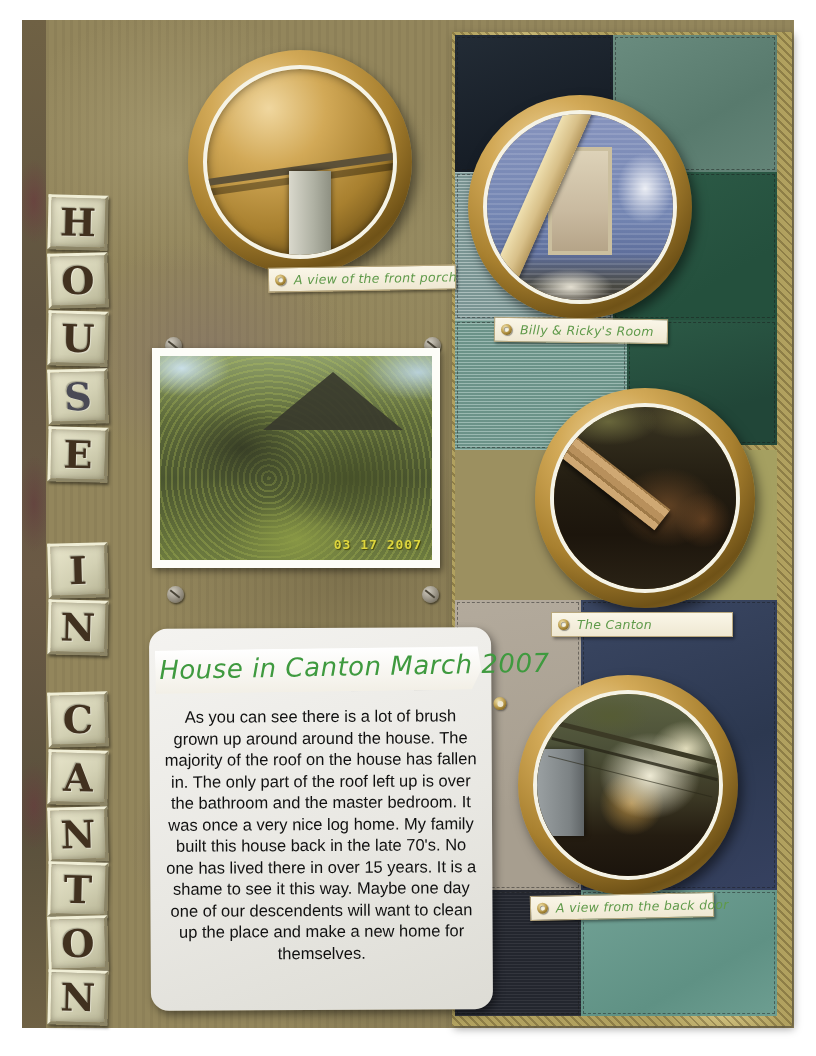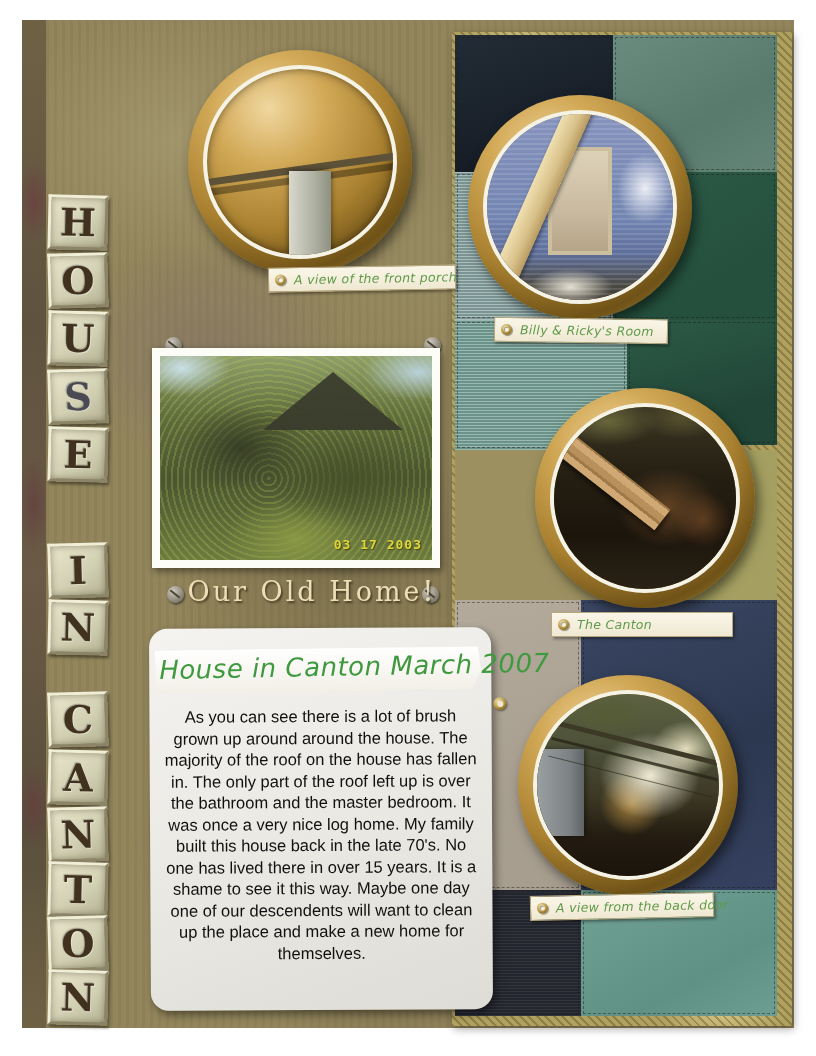--- a/index.html
+++ b/index.html
@@ -275,25 +275,24 @@
     </div>
 
     <div class="screw" style="left:143px;top:317px;"></div>
     <div class="screw" style="left:402px;top:317px;"></div>
     <div class="screw" style="left:145px;top:566px;"></div>
     <div class="screw" style="left:400px;top:566px;"></div>
 
     <div class="oldhome">
       <div class="photo">
         <div class="gable"></div>
-        <div class="datestamp">03 17 2003</div>
-      </div>
-    </div>
-
-    <div class="oldhome-cap">Our Old Home!</div>
+        <div class="datestamp">03 17 2007</div>
+      </div>
+    </div>
+
 
     <div class="cap cap-porch">
       <span class="eyelet"></span>
       <span class="txt">A view of the front porch</span>
     </div>
     <div class="cap cap-billy">
       <span class="eyelet"></span>
       <span class="txt">Billy &amp; Ricky's Room</span>
     </div>
     <div class="cap cap-kitchen">

